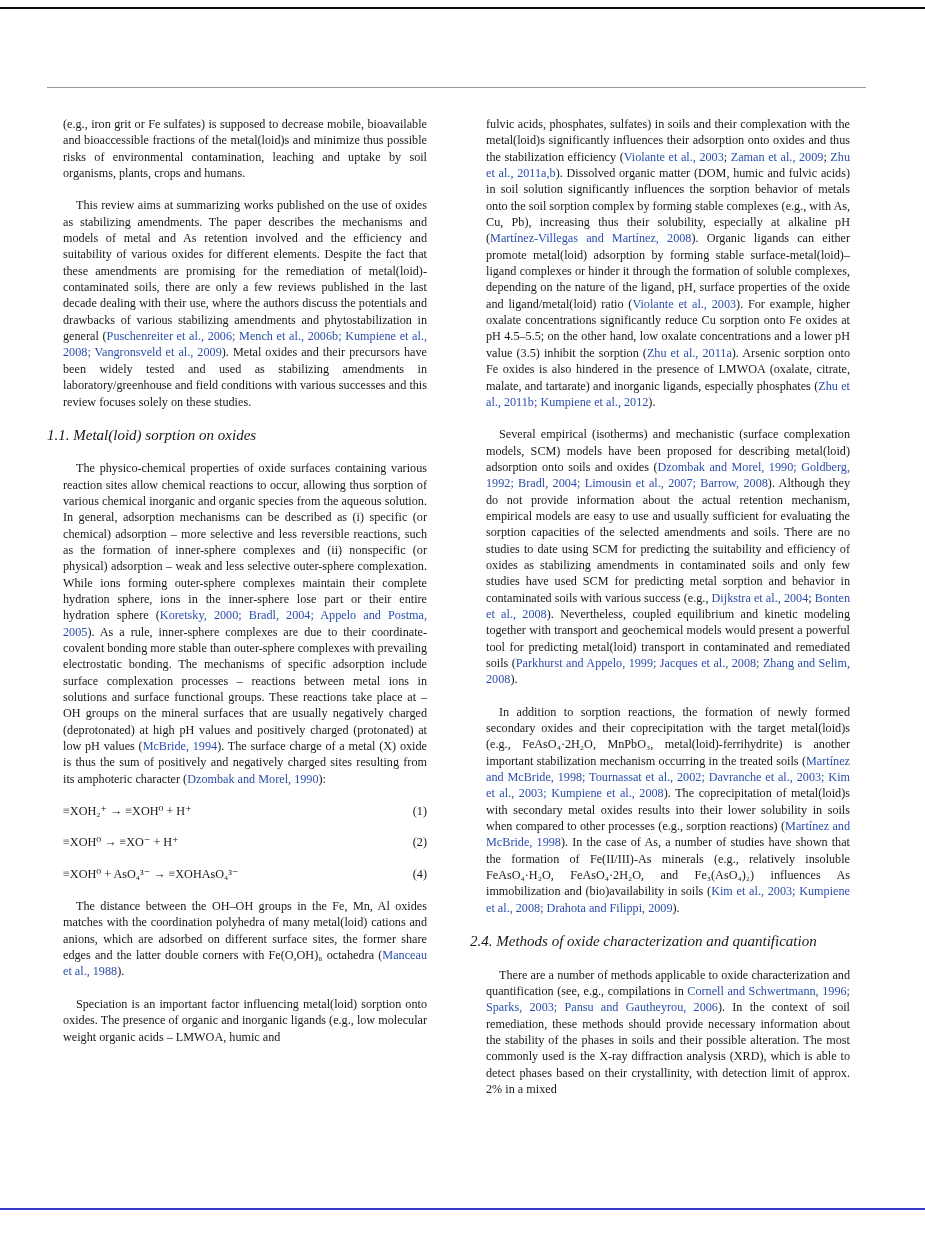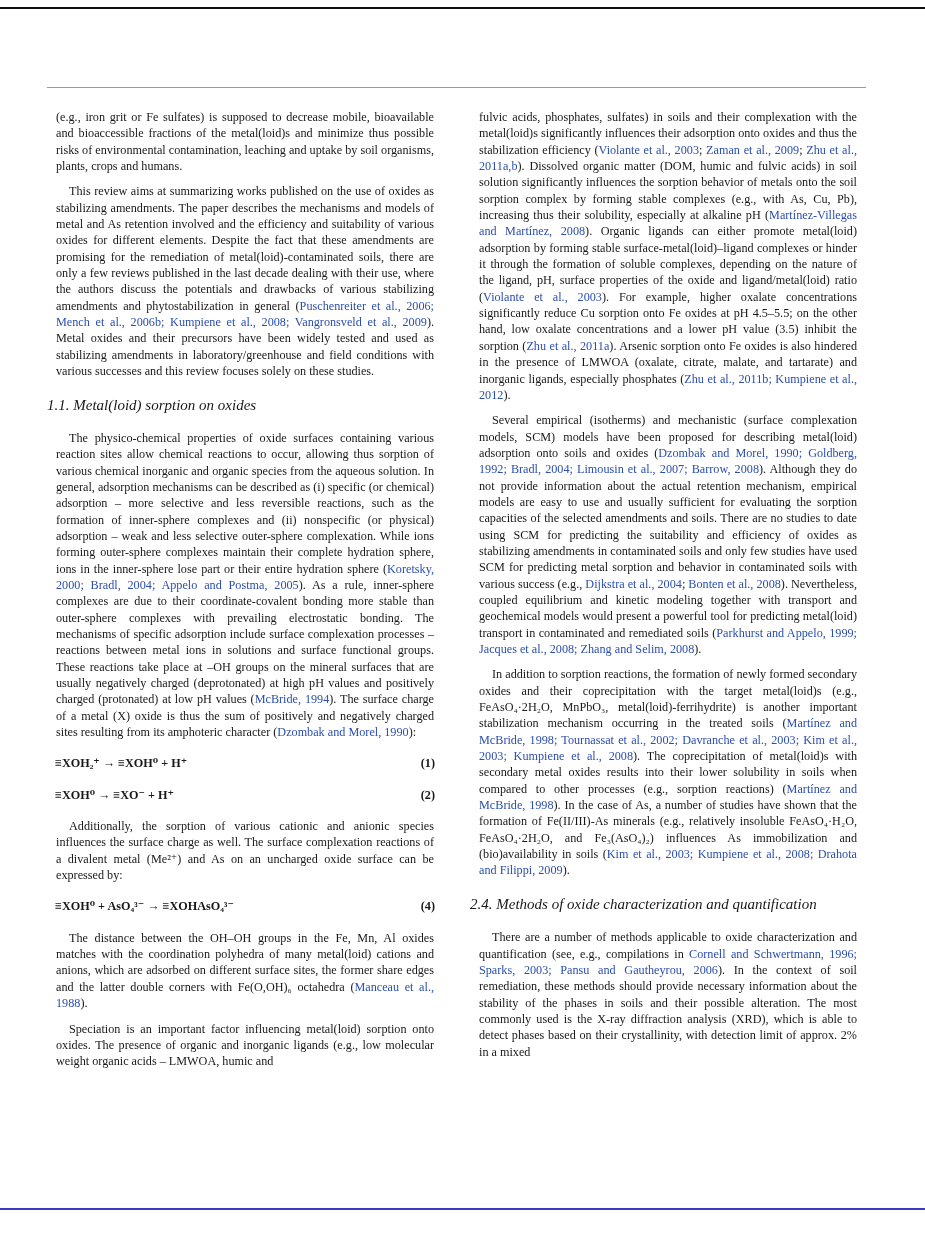--- a/index.html
+++ b/index.html
@@ -16,30 +16,30 @@
   .bottom-line { position: absolute; top: 1208px; left: 0; width: 925px; height: 2px; background: #3a3ac8; }
 
   .header { position: absolute; top: 66px; left: 47px; width: 819px; height: 16px; font-size: 11.2px; color: #222; }
   .page-number { position: absolute; left: 0; top: 0; font-style: normal; }
   .running-head { position: absolute; left: 0; right: 0; top: 0; text-align: center; font-style: italic; }
   .header-rule { position: absolute; top: 87px; left: 47px; width: 819px; height: 1px; background: #9a9a9a; }
 
   .content { position: absolute; top: 100px; left: 47px; width: 819px; display: flex; gap: 27px; }
   .column { flex: 0 0 396px; width: 396px; font-size: 12.2px; line-height: 16.35px; text-align: justify; }
 
-  .para { margin: 9px; }
+  .para { margin: 16px; font-family: Liberation Serif, serif; }
   .para.indent { text-indent: 13px; }
   .cite { color: var(--link-color, #2b4eae); cursor: pointer; }
 
   .section-heading {
     font-size: 15px; font-weight: normal; font-style: italic;
     margin: 17px 0 17px 0; text-align: left; text-indent: 0;
   }
 
-  .equation { display: flex; justify-content: space-between; align-items: baseline; margin: 15px 8px; text-align: left; font-weight: bold; }
+  .equation { display: flex; justify-content: space-between; align-items: baseline; margin: 15px 16px; text-align: left; }
   .equation .formula { white-space: nowrap; }
   .equation .eq-number { white-space: nowrap; }
 </style>
 </head>
 <body>
 
 <div class="page">
   <div class="top-line"></div>
 
   <div class="header-rule"></div>
@@ -51,21 +51,20 @@
         <h3 class="section-heading">1.1. Metal(loid) sorption on oxides</h3>
         <p class="para indent"><span>The physico-chemical properties of oxide surfaces containing various reaction sites allow chemical reactions to occur, allowing thus sorption of various chemical inorganic and organic species from the aqueous solution. In general, adsorption mechanisms can be described as (i) specific (or chemical) adsorption – more selective and less reversible reactions, such as the formation of inner-sphere complexes and (ii) nonspecific (or physical) adsorption – weak and less selective outer-sphere complexation. While ions forming outer-sphere complexes maintain their complete hydration sphere, ions in the inner-sphere lose part or their entire hydration sphere (</span><span class="cite">Koretsky, 2000; Bradl, 2004; Appelo and Postma, 2005</span><span>). As a rule, inner-sphere complexes are due to their coordinate-covalent bonding more stable than outer-sphere complexes with prevailing electrostatic bonding. The mechanisms of specific adsorption include surface complexation processes – reactions between metal ions in solutions and surface functional groups. These reactions take place at –OH groups on the mineral surfaces that are usually negatively charged (deprotonated) at high pH values and positively charged (protonated) at low pH values (</span><span class="cite">McBride, 1994</span><span>). The surface charge of a metal (X) oxide is thus the sum of positively and negatively charged sites resulting from its amphoteric character (</span><span class="cite">Dzombak and Morel, 1990</span><span>):</span></p>
         <div class="equation">
           <span class="formula">≡XOH₂⁺ → ≡XOH⁰ + H⁺</span>
           <span class="eq-number">(1)</span>
         </div>
         <div class="equation">
           <span class="formula">≡XOH⁰ → ≡XO⁻ + H⁺</span>
           <span class="eq-number">(2)</span>
         </div>
-        <p class="para indent"><span>Additionally, the sorption of various cationic and anionic species influences the surface charge as well. The surface complexation reactions of a divalent metal (Me²⁺) and As on an uncharged oxide surface can be expressed by:</span></p>
         <div class="equation">
           <span class="formula">≡XOH⁰ + AsO₄³⁻ → ≡XOHAsO₄³⁻</span>
           <span class="eq-number">(4)</span>
         </div>
         <p class="para indent"><span>The distance between the OH–OH groups in the Fe, Mn, Al oxides matches with the coordination polyhedra of many metal(loid) cations and anions, which are adsorbed on different surface sites, the former share edges and the latter double corners with Fe(O,OH)₆ octahedra (</span><span class="cite">Manceau et al., 1988</span><span>).</span></p>
         <p class="para indent"><span>Speciation is an important factor influencing metal(loid) sorption onto oxides. The presence of organic and inorganic ligands (e.g., low molecular weight organic acids – LMWOA, humic and</span></p>
       </div>
     <div class="column">
         <p class="para"><span>fulvic acids, phosphates, sulfates) in soils and their complexation with the metal(loid)s significantly influences their adsorption onto oxides and thus the stabilization efficiency (</span><span class="cite">Violante et al., 2003</span><span>; </span><span class="cite">Zaman et al., 2009</span><span>; </span><span class="cite">Zhu et al., 2011a,b</span><span>). Dissolved organic matter (DOM, humic and fulvic acids) in soil solution significantly influences the sorption behavior of metals onto the soil sorption complex by forming stable complexes (e.g., with As, Cu, Pb), increasing thus their solubility, especially at alkaline pH (</span><span class="cite">Martínez-Villegas and Martínez, 2008</span><span>). Organic ligands can either promote metal(loid) adsorption by forming stable surface-metal(loid)–ligand complexes or hinder it through the formation of soluble complexes, depending on the nature of the ligand, pH, surface properties of the oxide and ligand/metal(loid) ratio (</span><span class="cite">Violante et al., 2003</span><span>). For example, higher oxalate concentrations significantly reduce Cu sorption onto Fe oxides at pH 4.5–5.5; on the other hand, low oxalate concentrations and a lower pH value (3.5) inhibit the sorption (</span><span class="cite">Zhu et al., 2011a</span><span>). Arsenic sorption onto Fe oxides is also hindered in the presence of LMWOA (oxalate, citrate, malate, and tartarate) and inorganic ligands, especially phosphates (</span><span class="cite">Zhu et al., 2011b; Kumpiene et al., 2012</span><span>).</span></p>
         <p class="para indent"><span>Several empirical (isotherms) and mechanistic (surface complexation models, SCM) models have been proposed for describing metal(loid) adsorption onto soils and oxides (</span><span class="cite">Dzombak and Morel, 1990; Goldberg, 1992; Bradl, 2004; Limousin et al., 2007; Barrow, 2008</span><span>). Although they do not provide information about the actual retention mechanism, empirical models are easy to use and usually sufficient for evaluating the sorption capacities of the selected amendments and soils. There are no studies to date using SCM for predicting the suitability and efficiency of oxides as stabilizing amendments in contaminated soils and only few studies have used SCM for predicting metal sorption and behavior in contaminated soils with various success (e.g., </span><span class="cite">Dijkstra et al., 2004</span><span>; </span><span class="cite">Bonten et al., 2008</span><span>). Nevertheless, coupled equilibrium and kinetic modeling together with transport and geochemical models would present a powerful tool for predicting metal(loid) transport in contaminated and remediated soils (</span><span class="cite">Parkhurst and Appelo, 1999; Jacques et al., 2008; Zhang and Selim, 2008</span><span>).</span></p>

